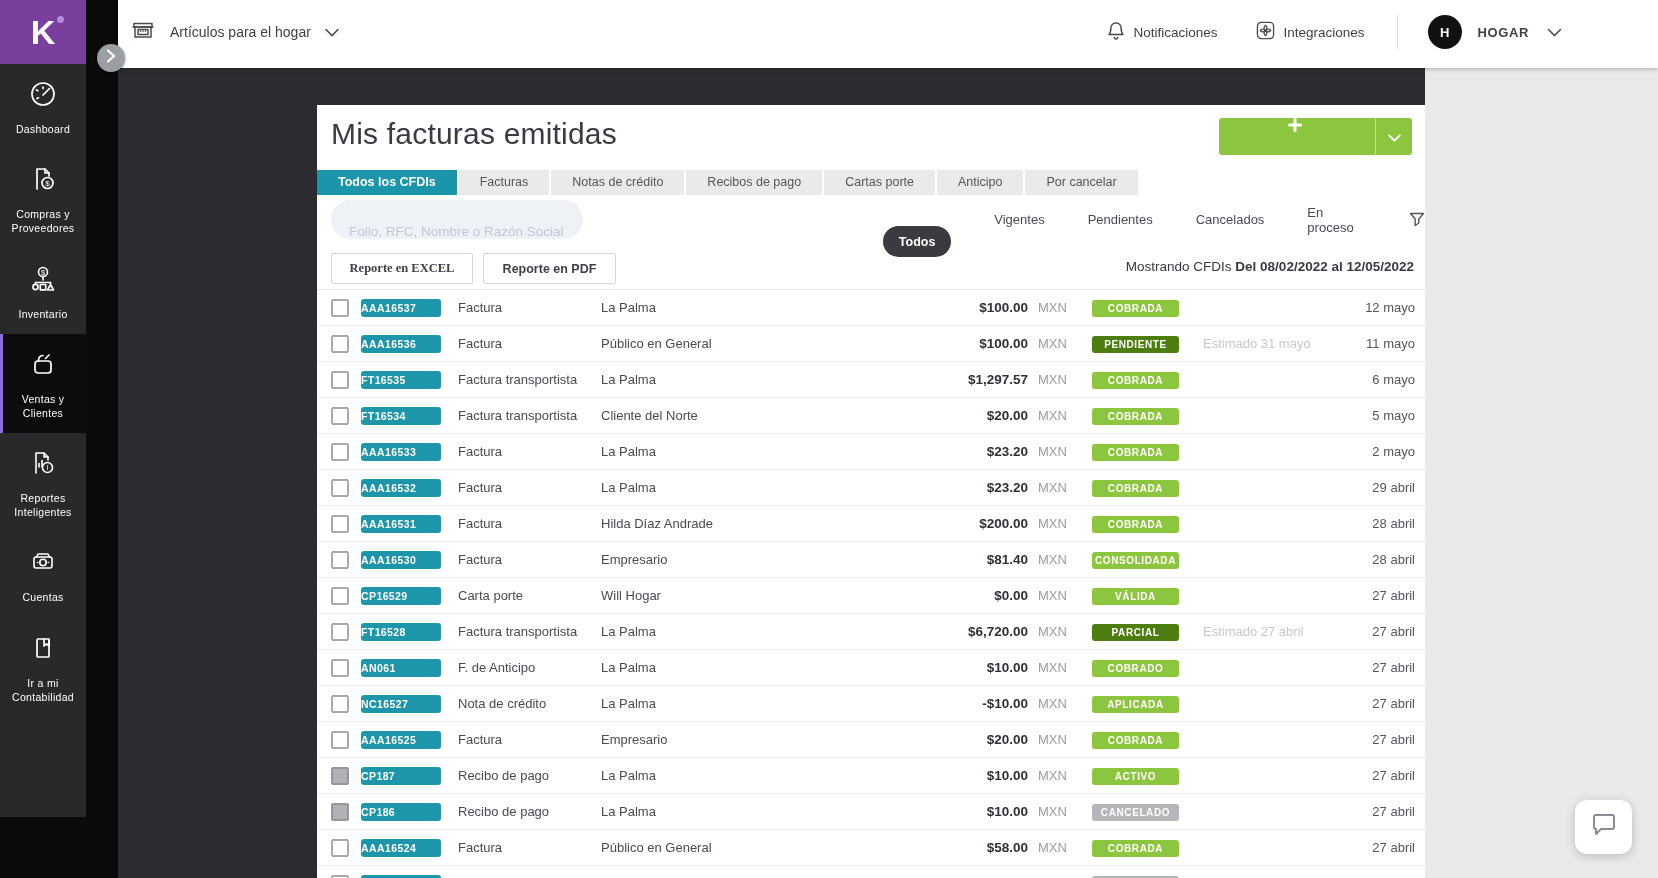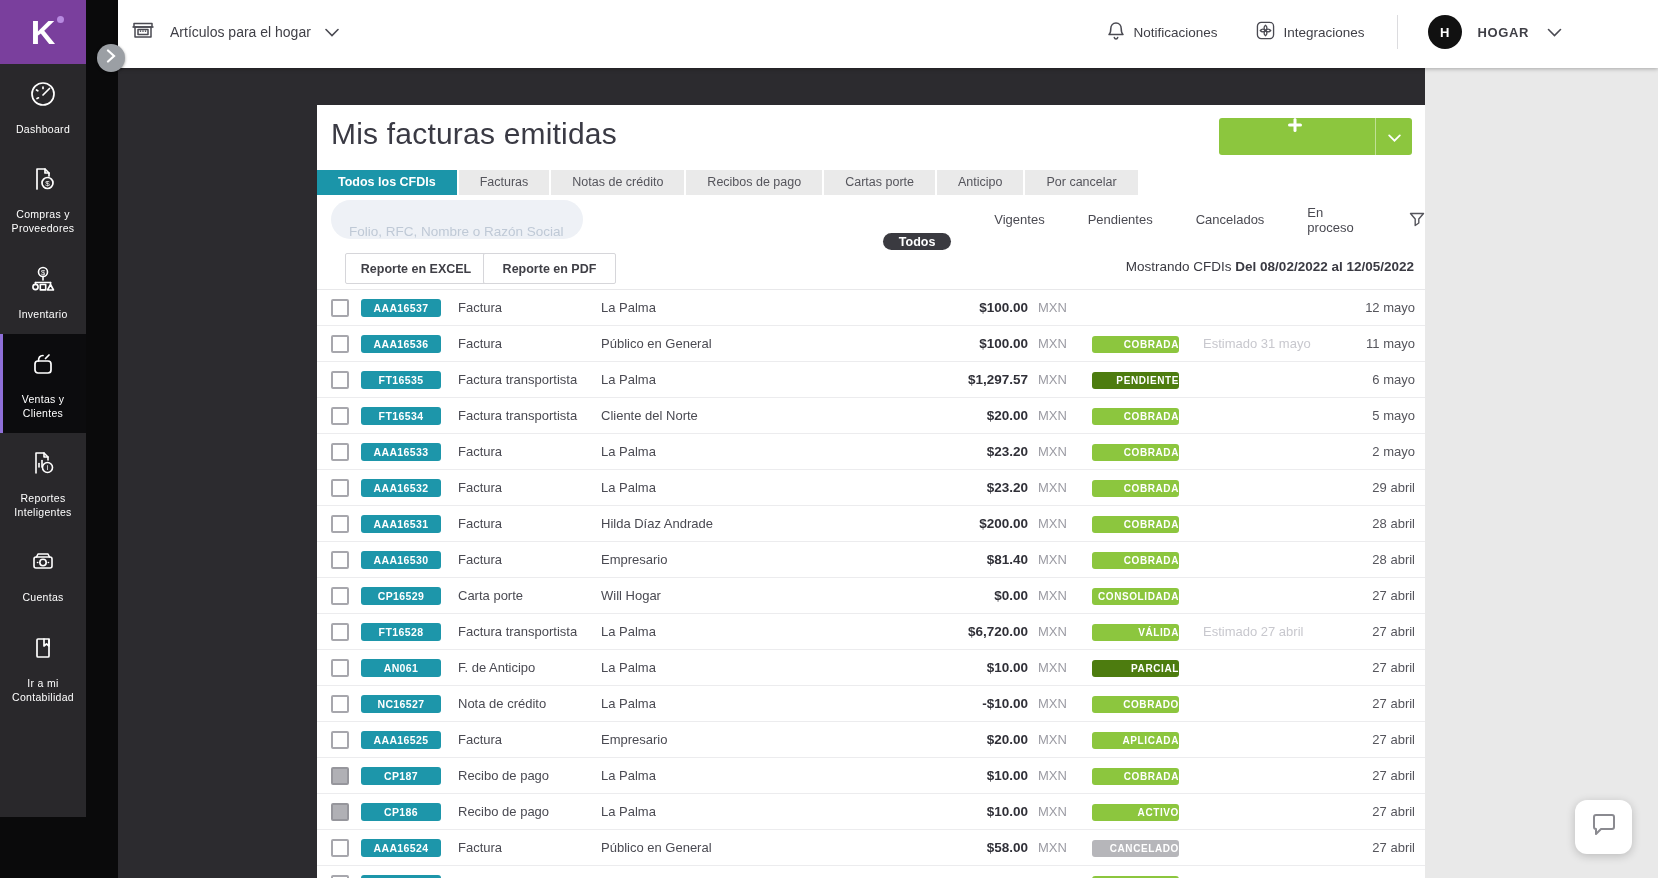--- a/index.html
+++ b/index.html
@@ -40,40 +40,40 @@
   .primary-caret { background:#8cc63e; width:37px; display:flex; align-items:center; justify-content:center; border-left:1px solid rgba(255,255,255,.45); }
   
   .tabs { position:absolute; left:0; top:65px; display:flex; gap:2px; }
   .tab { height:25px; line-height:25px; padding:0 21px; background:#eaeaea; font-size:12.5px; color:#55555c; white-space:nowrap; cursor:pointer; }
   .tab.active { background:#1b95a9; color:#fff; font-weight:700; }
   
   .search-pill { position:absolute; left:14px; top:95px; width:252px; height:39px; border-radius:20px; background:#eef1f6; display:flex; align-items:center; }
   .search-pill input { border:none; outline:none; background:transparent; width:100%; padding:0 18px; font-size:13.5px; font-family:inherit; color:#44505c;margin-top:24px; }
   .search-pill input::placeholder { color:#bfc9d6; }
   .filters { position:absolute; left:566px; top:99px; height:31px; display:flex; align-items:center; }
-  .filter-pill { min-width:62px; height:17px; padding:0 17px; border-radius:16px; background:#3a3a40; color:#fff; font-size:12.5px; font-weight:700; display:flex; align-items:center; justify-content:center; cursor:pointer;margin-top:44px; }
+  .filter-pill { min-width:62px; height:31px; padding:0 17px; border-radius:16px; background:#3a3a40; color:#fff; font-size:12.5px; font-weight:700; display:flex; align-items:center; justify-content:center; cursor:pointer;margin-top:44px; }
   .filter-link { margin-left:43px; font-size:13px; color:#4a4a52; cursor:pointer; }
   .funnel { margin-left:40px; cursor:pointer; display:flex; align-items:center; }
   
   .report-btn { position:absolute; top:148px; height:31px; background:#fff; border:1px solid #d6d6da; border-radius:2px; font-size:12.5px; font-weight:700; color:#3f3f46; font-family:inherit; cursor:pointer; }
-  .btn-excel { left:28px; width:142px; }
+  .btn-excel { left:14px; width:142px;font-family:Liberation Serif, serif; }
   .btn-pdf { left:166px; width:133px; }
   .showing { position:absolute; right:11px; top:154px; font-size:13.5px; color:#3a3a42; }
   .showing b { font-weight:700; }
   
   .inv-table { position:absolute; left:0; top:184px; width:100%; border-top:1px solid #e8e8ea; }
   .inv-row { position:relative; height:36px; border-bottom:1px solid #ececee; font-size:13px; color:#4a4a52; }
   .cb { position:absolute; left:14px; top:9px; width:18px; height:18px; border:2px solid #a7a7ad; border-radius:2px; background:#fff; cursor:pointer; }
   .cb.checked { background:#b0b0b5; border-color:#96969c; }
-  .folio-badge { position:absolute; left:44px; top:9px; width:80px; height:18px; line-height:18px; border-radius:3px; background:#1d96aa; color:#fff; font-size:10.5px; font-weight:700; letter-spacing:.4px; text-align:center; cursor:pointer; }
+  .folio-badge { position:absolute; left:44px; top:9px; width:80px; height:18px; line-height:18px; border-radius:3px; background:#1d96aa; color:#fff; font-size:10.5px; font-weight:700; letter-spacing:.4px; text-align:left; cursor:pointer; }
   .c-type { position:absolute; left:141px; top:0; line-height:36px; }
   .c-client { position:absolute; left:284px; top:0; line-height:36px; }
   .c-amount { position:absolute; left:540px; width:171px; top:0; line-height:36px; text-align:right; font-weight:700; color:#303038; font-size:13.5px; }
   .c-currency { position:absolute; left:721px; top:0; line-height:36px; color:#9b9ba3; }
-  .status-badge { position:absolute; left:775px; top:10px; width:87px; height:17px; line-height:17px; border-radius:3px; color:#fff; font-size:10px; font-weight:700; letter-spacing:.6px; text-align:right;margin-top:36px; }
+  .status-badge { position:absolute; left:775px; top:10px; width:87px; height:17px; line-height:17px; border-radius:3px; color:#fff; font-size:10px; font-weight:700; letter-spacing:.6px; text-align:center; }
   .status-green { background:#8cc63e; }
   .status-red { background:#4d7c0f; }
   .status-gray { background:#b6b6ba; }
   .c-estimate { position:absolute; left:886px; top:0; line-height:36px; color:#c8c8ce; font-size:13px; }
   .c-date { position:absolute; right:10px; top:0; line-height:36px; color:#55555c; }
   
   .chat-fab { position:absolute; left:1575px; top:800px; width:57px; height:54px; background:#fff; border-radius:12px; box-shadow:0 2px 10px rgba(0,0,0,.2); display:flex; align-items:center; justify-content:center; cursor:pointer; }
 </style>
 </head>
 <body>

